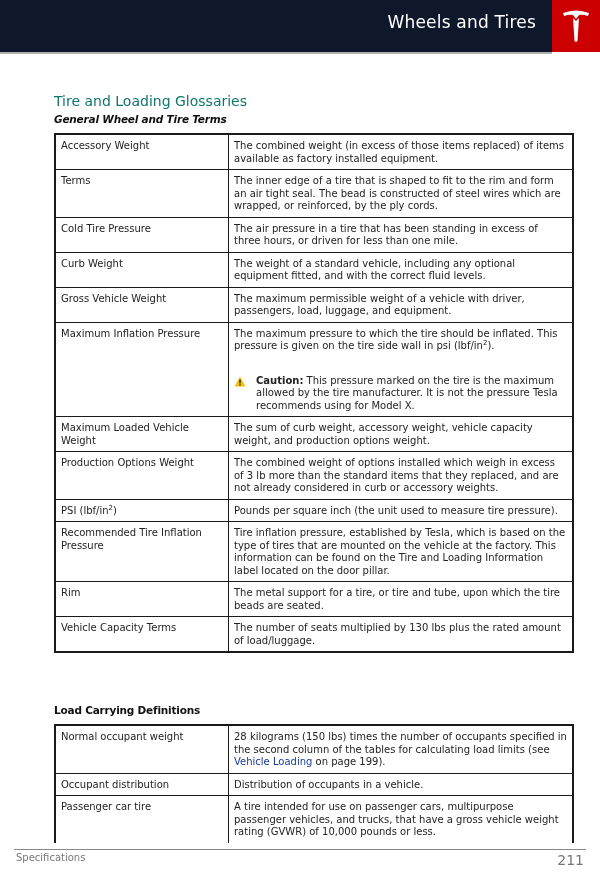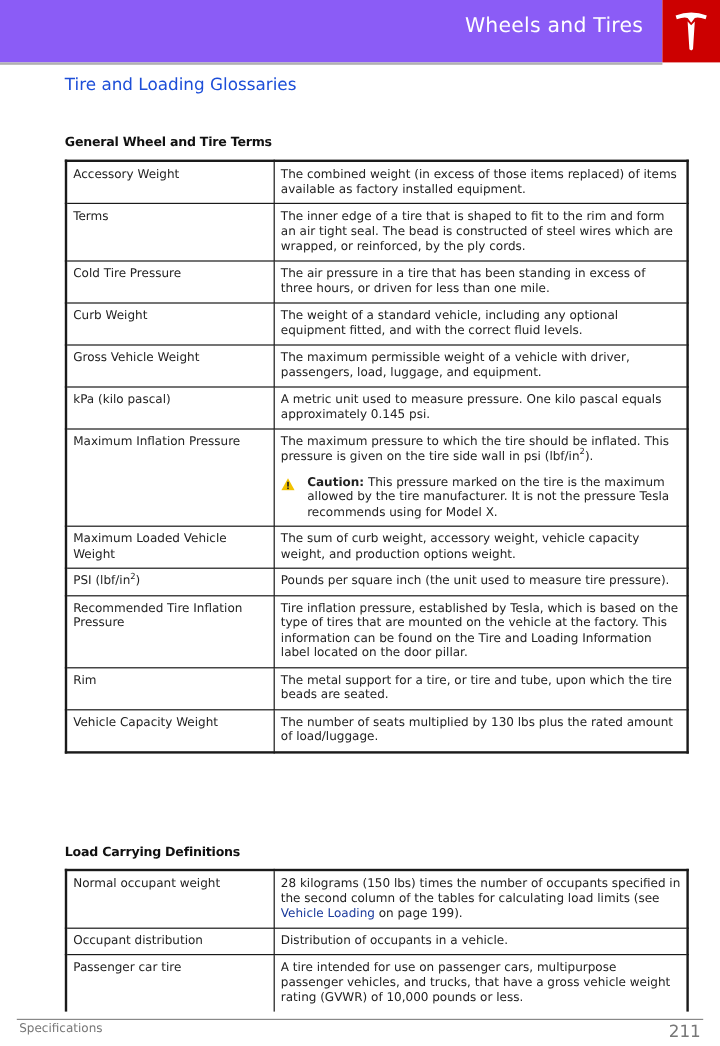--- a/index.html
+++ b/index.html
@@ -1,40 +1,40 @@
 <!DOCTYPE html>
 <html><head>
 <meta charset="utf-8">
 <style>
   html, body { margin: 0; padding: 0; background: #ffffff; }
   body { width: 600px; height: 872px; position: relative; overflow: hidden;
          font-family: "DejaVu Sans", sans-serif; color: #1a1a1a; }
-  .header-bar { position: absolute; left: 0; top: 0; width: 552px; height: 52px; background: #8b5cf6; }
+  .header-bar { position: absolute; left: 0; top: 0; width: 552px; height: 52px; background: #0f172a; }
   .header-bar .title { position: absolute; right: 16px; top: 12px; font-size: 17px; color: #ffffff;
          font-family: "DejaVu Sans", sans-serif; letter-spacing: 0.2px; }
   .header-logo { position: absolute; left: 552px; top: 0; width: 48px; height: 52px; background: #cc0000;
          display: flex; align-items: center; justify-content: center; }
   .header-rule { position: absolute; left: 0; top: 52px; width: 552px; height: 2px; background: #b0b0b0; }
 
-  .page-title { position: absolute; left: 54px; top: 63px; font-size: 14px; font-weight: normal; margin: 0;
-         font-family: "DejaVu Sans", sans-serif; color: #1d4ed8; }
+  .page-title { position: absolute; left: 54px; top: 93px; font-size: 14px; font-weight: normal; margin: 0;
+         font-family: "DejaVu Sans", sans-serif; color: #0f766e; }
   .section-title { position: absolute; left: 54px; font-size: 10.5px; font-weight: bold; margin: 0; color: #111;
          font-family: "DejaVu Sans", sans-serif; letter-spacing: -0.2px; }
-  #sec1-title { top: 113px; }
+  #sec1-title { top: 113px; font-style: italic; }
   #sec2-title { top: 704px; }
 
   table.gloss { position: absolute; left: 54px; width: 520px; border-collapse: collapse; table-layout: fixed; }
   #table1 { top: 133px; }
   #table2 { top: 724px; }
   table.gloss td { border: 1px solid #1a1a1a; vertical-align: top; font-size: 10px; line-height: 12.5px;
          padding: 5px 5px 4px 5px; font-family: "DejaVu Sans", sans-serif; color: #222; }
   table.gloss { border: 2px solid #1a1a1a; }
   table.gloss td.term { width: 162px; }
   table.gloss tr { border-top: 1.5px solid #1a1a1a; }
-  .caution { display: flex; margin-top: 9px; }
+  .caution { display: flex; margin-top: 22px; }
   .caution .icon { width: 22px; flex: 0 0 22px; padding-top: 1px; }
   .caution b { font-weight: bold; }
   .link { color: #1a3a9c; }
   sup { font-size: 7px; line-height: 0; }
 
   .footer-rule { position: absolute; left: 14px; top: 849px; width: 572px; height: 1px; background: #888; }
   .footer-left { position: absolute; left: 16px; top: 852px; font-size: 10px; color: #777; text-align: center; }
   .footer-right { position: absolute; right: 16px; top: 852px; font-size: 14px; color: #777; }
 </style>
 </head>
@@ -71,57 +71,57 @@
     </tr>
     <tr>
       <td class="term">Curb Weight</td>
       <td>The weight of a standard vehicle, including any optional equipment fitted, and with the correct fluid levels.</td>
     </tr>
     <tr>
       <td class="term">Gross Vehicle Weight</td>
       <td>The maximum permissible weight of a vehicle with driver, passengers, load, luggage, and equipment.</td>
     </tr>
     <tr>
-      <td class="term">kPa (kilo pascal)</td>
-      <td>A metric unit used to measure pressure. One kilo pascal equals approximately 0.145 psi.</td>
-    </tr>
-    <tr>
       <td class="term">Maximum Inflation Pressure</td>
       <td>
         <span>The maximum pressure to which the tire should be inflated. This pressure is given on the tire side wall in psi (lbf/in</span><sup>2</sup><span>).</span>
         <div class="caution">
           <span class="icon">
             <svg width="12" height="11" viewBox="0 0 12 11">
               <path d="M6 0.5 L11.5 10.5 L0.5 10.5 Z" fill="#f2c200"></path>
               <rect x="5.3" y="3.5" width="1.4" height="4" fill="#222"></rect>
               <rect x="5.3" y="8.3" width="1.4" height="1.3" fill="#222"></rect>
             </svg>
           </span>
           <span><b>Caution:</b> <span>This pressure marked on the tire is the maximum allowed by the tire manufacturer. It is not the pressure Tesla recommends using for Model X.</span></span>
         </div>
       </td>
     </tr>
     <tr>
       <td class="term">Maximum Loaded Vehicle Weight</td>
       <td>The sum of curb weight, accessory weight, vehicle capacity weight, and production options weight.</td>
     </tr>
     <tr>
+      <td class="term">Production Options Weight</td>
+      <td>The combined weight of options installed which weigh in excess of 3 lb more than the standard items that they replaced, and are not already considered in curb or accessory weights.</td>
+    </tr>
+    <tr>
       <td class="term"><span>PSI (lbf/in</span><sup>2</sup><span>)</span></td>
       <td>Pounds per square inch (the unit used to measure tire pressure).</td>
     </tr>
     <tr>
       <td class="term">Recommended Tire Inflation Pressure</td>
       <td>Tire inflation pressure, established by Tesla, which is based on the type of tires that are mounted on the vehicle at the factory. This information can be found on the Tire and Loading Information label located on the door pillar.</td>
     </tr>
     <tr>
       <td class="term">Rim</td>
       <td>The metal support for a tire, or tire and tube, upon which the tire beads are seated.</td>
     </tr>
     <tr>
-      <td class="term">Vehicle Capacity Weight</td>
+      <td class="term">Vehicle Capacity Terms</td>
       <td>The number of seats multiplied by 130 lbs plus the rated amount of load/luggage.</td>
     </tr>
   </tbody>
 </table>
 
 <h2 class="section-title" id="sec2-title">Load Carrying Definitions</h2>
 
 <table class="gloss" id="table2" style="border-bottom:none;">
   <tbody>
     <tr>

